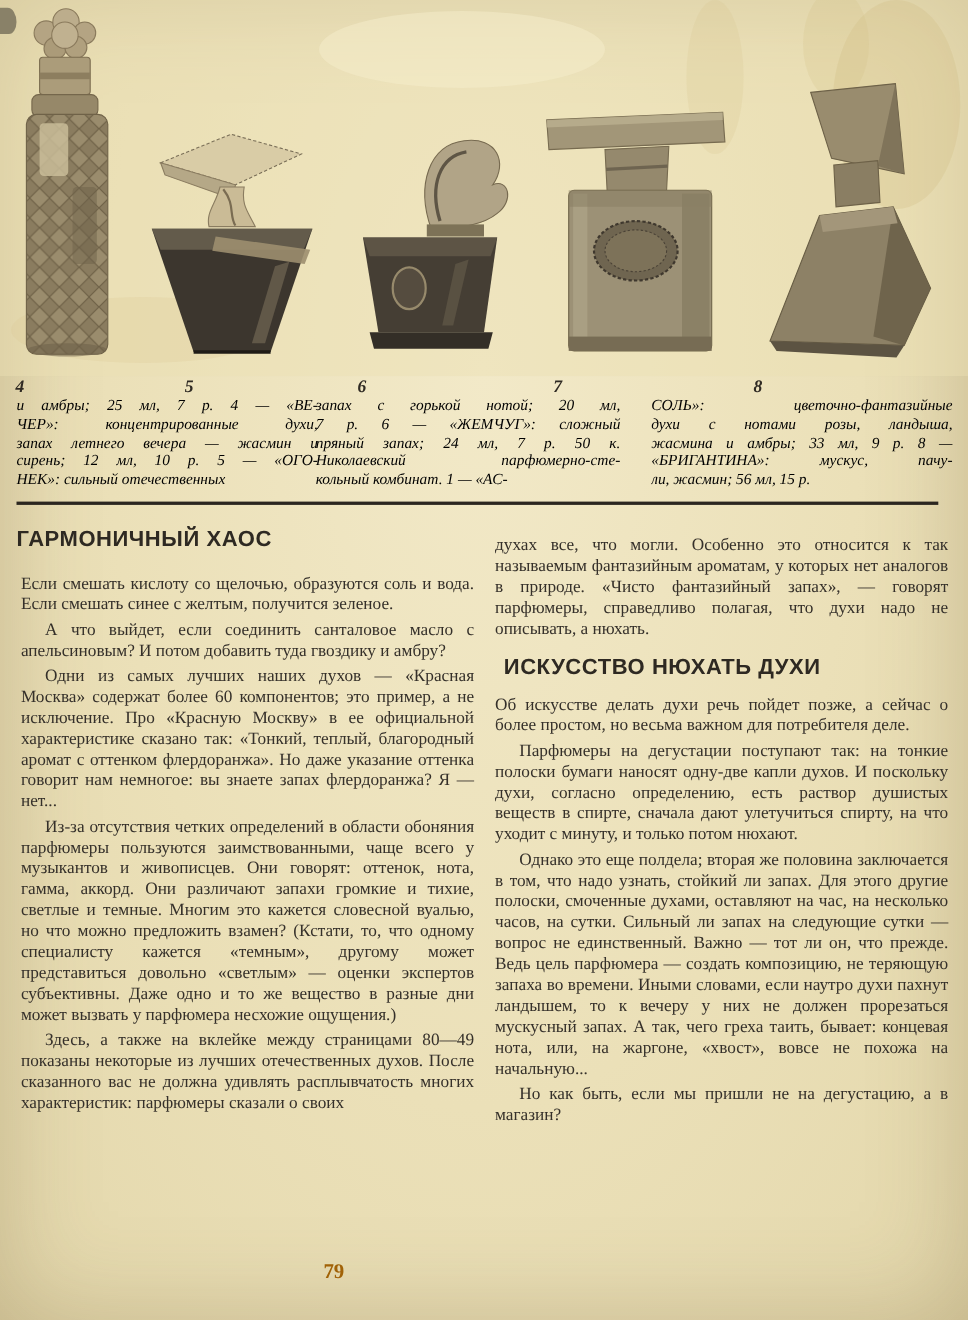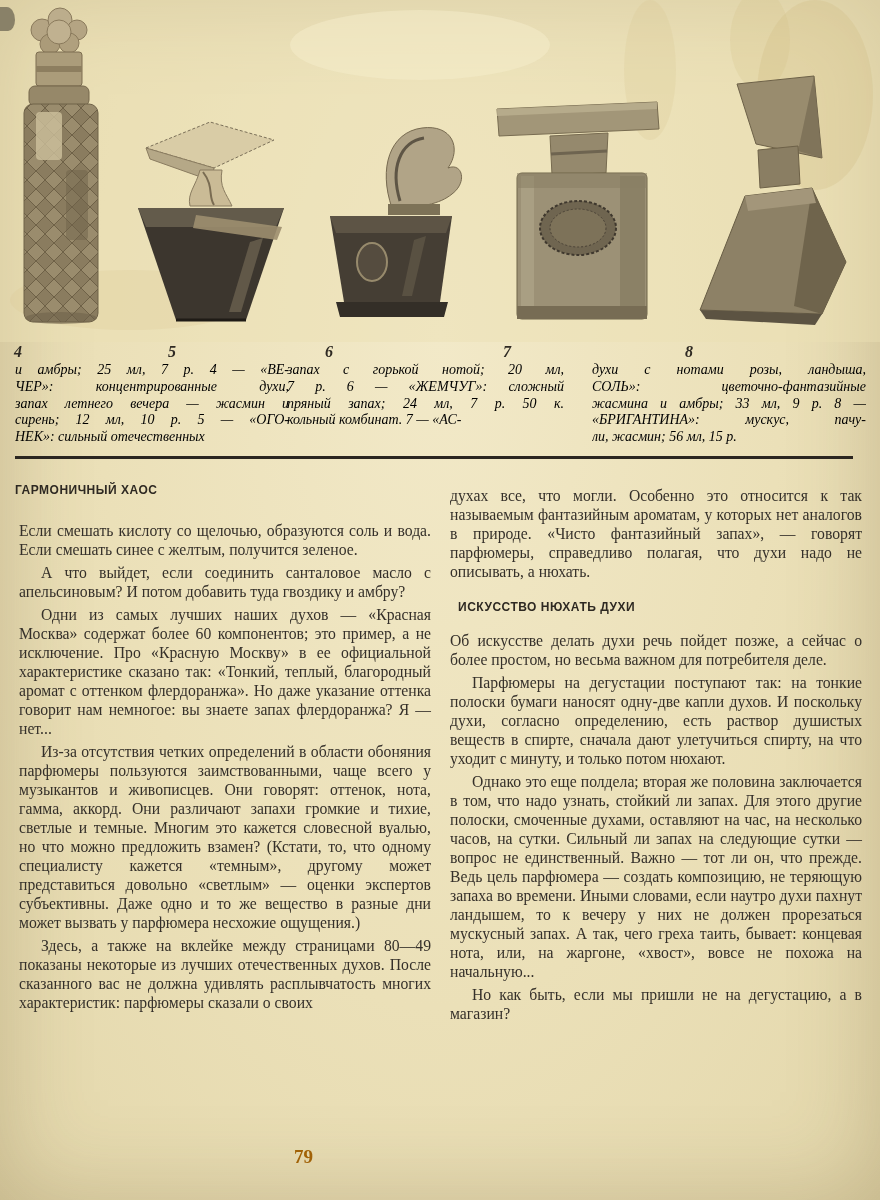--- a/index.html
+++ b/index.html
@@ -26,21 +26,21 @@
   .divider{position:absolute;left:15px;top:456px;width:838px;height:3px;background:#2b2620;}
   .col{
     position:absolute;top:482px;width:420px;
     font-size:15.7px;line-height:19px;text-align:justify;
     color:#35302a;
   }
   .col p{margin:4px;hyphens:auto;-webkit-hyphens:auto;}
   .col p.indent{text-indent:22px;}
   .head{
     font-family:"Liberation Sans", sans-serif;
-    font-weight:bold;font-size:12px;line-height:17px;letter-spacing:.5px;
+    font-weight:bold;font-size:20px;line-height:17px;letter-spacing:.5px;
     margin:0 0 22px 0;color:#2e2922;
   }
   .head.mid{margin:18px 0 15px 12px;}
   .page-number{
     position:absolute;left:294px;top:1146px;
     font:bold 19px/22px "Liberation Serif", serif;color:#a16207;
   }
   .speck{position:absolute;left:0;top:7px;width:15px;height:24px;background:#3a342b;border-radius:0 60% 50% 0;}
 </style>
 </head>
@@ -137,25 +137,26 @@
     <div class="ln">и амбры; 25 мл, 7 р. 4 — «ВЕ-</div>
     <div class="ln">ЧЕР»: концентрированные духи,</div>
     <div class="ln">запах летнего вечера — жасмин и</div>
     <div class="ln">сирень; 12 мл, 10 р. 5 — «ОГО-</div>
     <div class="ln">НЕК»: сильный отечественных</div>
   </div>
 <div class="caption" style="left:287px;width:277px">
     <div class="ln">запах с горькой нотой; 20 мл,</div>
     <div class="ln">7 р. 6 — «ЖЕМЧУГ»: сложный</div>
     <div class="ln">пряный запах; 24 мл, 7 р. 50 к.</div>
-    <div class="ln">кольный комбинат. 7 — «АС-</div>
+    <div class="ln">Николаевский парфюмерно-сте-</div>
+    <div class="ln">кольный комбинат. 1 — «АС-</div>
   </div>
 <div class="caption" style="left:592px;width:274px">
+    <div class="ln">СОЛЬ»: цветочно-фантазийные</div>
     <div class="ln">духи с нотами розы, ландыша,</div>
-    <div class="ln">СОЛЬ»: цветочно-фантазийные</div>
     <div class="ln">жасмина и амбры; 33 мл, 9 р. 8 —</div>
     <div class="ln">«БРИГАНТИНА»: мускус, пачу-</div>
     <div class="ln">ли, жасмин; 56 мл, 15 р.</div>
   </div>
 
 <div class="divider"></div>
 
 <div class="col" style="left:15px">
   <h2 class="head">ГАРМОНИЧНЫЙ ХАОС</h2>
   <p>Если смешать кислоту со щелочью, образуются соль и вода. Если смешать синее с желтым, получится зеленое.</p>

